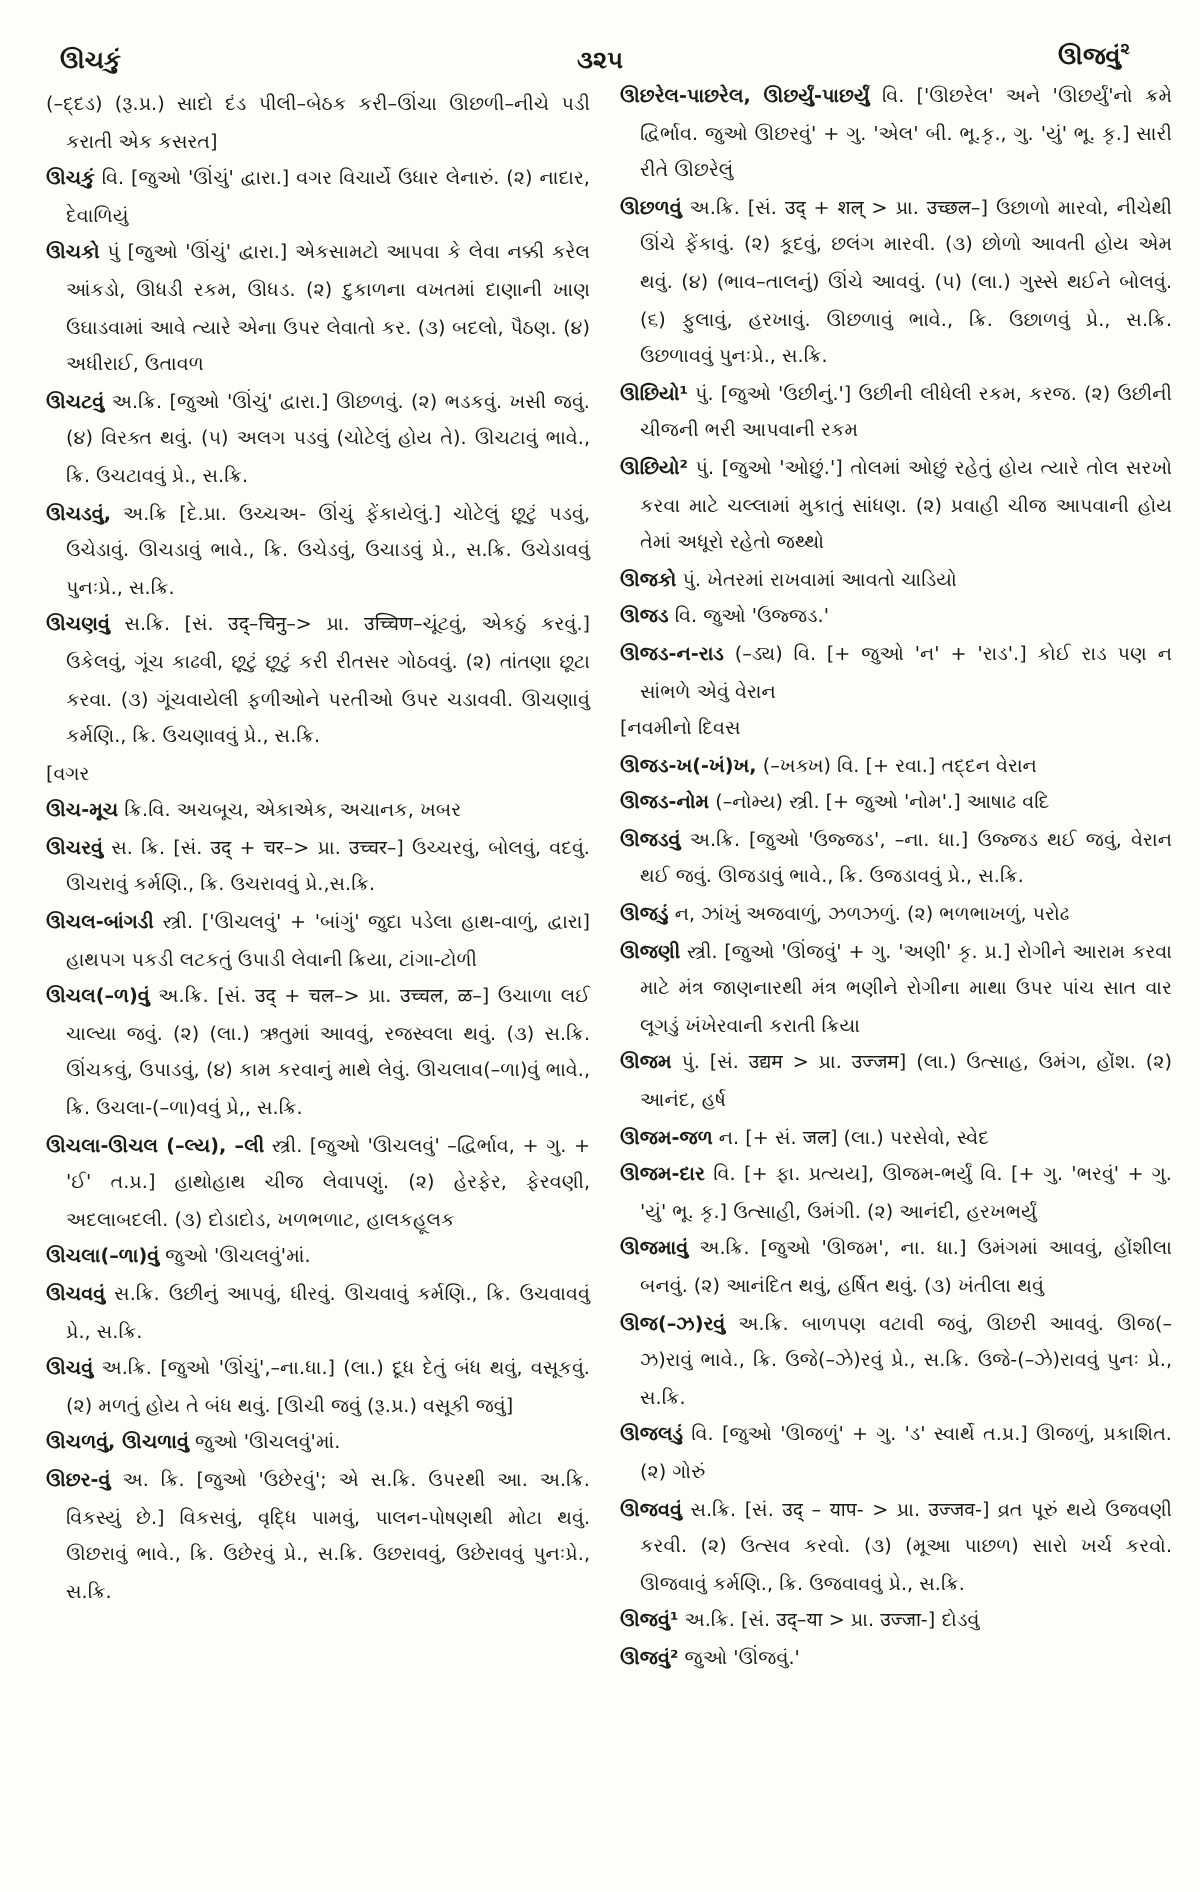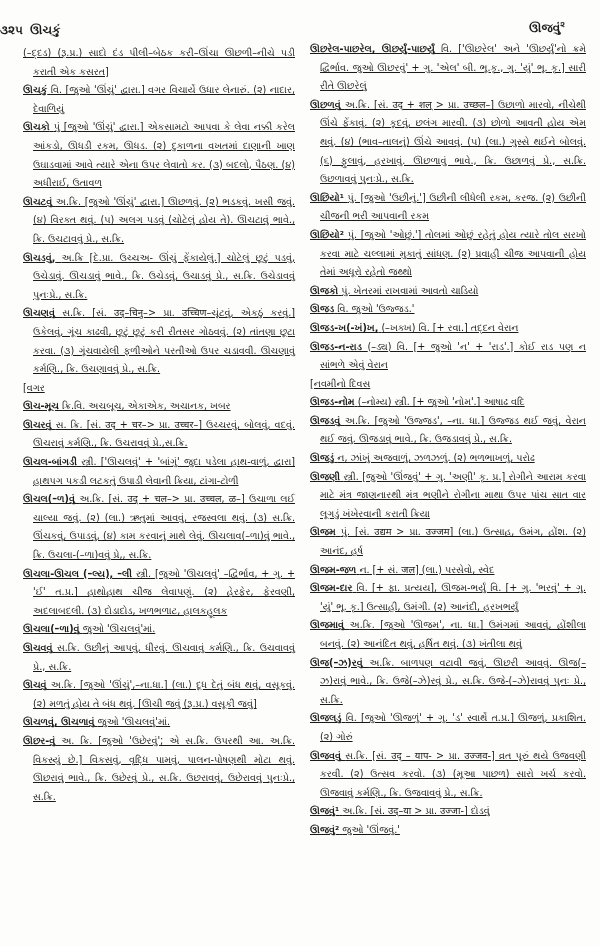--- a/index.html
+++ b/index.html
@@ -1,28 +1,28 @@
 <!DOCTYPE html>
 <html><head>
 <meta charset="utf-8">
 <style>
   html, body { margin:0; padding:0; background:#ffffff; }
   body { width:600px; height:946px; overflow:hidden; position:relative;
          font-family:"DejaVu Sans", sans-serif; color:#1a1a1a; }
   .page { position:absolute; left:0; top:0; width:600px; height:946px; background:#fdfdfb; }
   .header { position:absolute; top:20px; left:0; width:600px; height:20px; }
   .hdr-left { position:absolute; left:30px; top:3px; font-size:12px; font-weight:bold; }
-  .hdr-center { position:absolute; left:0; width:600px; text-align:left; top:3px; font-size:12px; font-weight:bold; }
+  .hdr-center { position:absolute; left:0; width:600px; text-align:center; top:3px; font-size:12px; font-weight:bold; }
   .hdr-right { position:absolute; right:35px; top:0px; font-size:12px; font-weight:bold; }
   .hdr-right sup { font-size:8px; }
   .col { position:absolute; top:44px; width:272px; font-size:9.6px; line-height:18.6px;
          text-align:justify; }
   .col.left { left:23px; }
   .col.right { left:310px; width:276px; top:40px; }
-  .entry { margin:0; padding-left:10px; text-indent:-10px;text-decoration:underline; }
+  .entry { margin:0; padding-left:10px; text-indent:-10px; }
   .hw { font-weight:bold; }
   .tail { display:block; text-align:left; }
 </style>
 </head>
 <body>
 
 <div class="page">
   <div class="header">
     <span class="hdr-left">ઊચકું</span>
     <span class="hdr-center">૩૨૫</span>
@@ -47,22 +47,22 @@
       <p class="entry"><span class="hw">ઊચળવું, ઊચળાવું</span> <span>જુઓ 'ઊચલવું'માં.</span></p>
       <p class="entry"><span class="hw">ઊછર-વું</span> <span>અ. ક્રિ. [જુઓ 'ઉછેરવું'; એ સ.ક્રિ. ઉપરથી આ. અ.ક્રિ. વિકસ્યું છે.] વિકસવું, વૃદ્ધિ પામવું, પાલન-પોષણથી મોટા થવું. ઊછરાવું ભાવે., ક્રિ. ઉછેરવું પ્રે., સ.ક્રિ. ઉછરાવવું, ઉછેરાવવું પુનઃપ્રે., સ.ક્રિ.</span></p>
     </div>
   <div class="col right" id="right-col">
       <p class="entry"><span class="hw">ઊછરેલ-પાછરેલ, ઊછર્યું-પાછર્યું</span> <span>વિ. ['ઊછરેલ' અને 'ઊછર્યું'નો ક્રમે દ્વિર્ભાવ. જુઓ ઊછરવું' + ગુ. 'એલ' બી. ભૂ.કૃ., ગુ. 'યું' ભૂ. કૃ.] સારી રીતે ઊછરેલું</span></p>
       <p class="entry"><span class="hw">ઊછળવું</span> <span>અ.ક્રિ. [સં. उद् + शल् &gt; પ્રા. उच्छल–] ઉછાળો મારવો, નીચેથી ઊંચે ફેંકાવું. (૨) કૂદવું, છલંગ મારવી. (૩) છોળો આવતી હોય એમ થવું. (૪) (ભાવ–તાલનું) ઊંચે આવવું. (૫) (લા.) ગુસ્સે થઈને બોલવું. (૬) ફુલાવું, હરખાવું. ઊછળાવું ભાવે., ક્રિ. ઉછાળવું પ્રે., સ.ક્રિ. ઉછળાવવું પુનઃપ્રે., સ.ક્રિ.</span></p>
       <p class="entry"><span class="hw">ઊછિયો¹</span> <span>પું. [જુઓ 'ઉછીનું.'] ઉછીની લીધેલી રકમ, કરજ. (૨) ઉછીની ચીજની ભરી આપવાની રકમ</span></p>
       <p class="entry"><span class="hw">ઊછિયો²</span> <span>પું. [જુઓ 'ઓછું.'] તોલમાં ઓછું રહેતું હોય ત્યારે તોલ સરખો કરવા માટે ચલ્લામાં મુકાતું સાંધણ. (૨) પ્રવાહી ચીજ આપવાની હોય તેમાં અધૂરો રહેતો જથ્થો</span></p>
       <p class="entry"><span class="hw">ઊજકો</span> <span>પું. ખેતરમાં રાખવામાં આવતો ચાડિયો</span></p>
       <p class="entry"><span class="hw">ઊજડ</span> <span>વિ. જુઓ 'ઉજ્જડ.'</span></p>
+      <p class="entry"><span class="hw">ઊજડ-ન-રાડ</span> <span>(–ડ્ય) વિ. [+ જુઓ 'ન' + 'રાડ'.] કોઈ રાડ પણ ન સાંભળે એવું વેરાન</span><span class="tail">[નવમીનો દિવસ</span></p>
       <p class="entry"><span class="hw">ઊજડ-ખ(-ખં)ખ,</span> <span>(–ખક્ખ) વિ. [+ રવા.] તદ્દન વેરાન</span></p>
-      <p class="entry"><span class="hw">ઊજડ-ન-રાડ</span> <span>(–ડ્ય) વિ. [+ જુઓ 'ન' + 'રાડ'.] કોઈ રાડ પણ ન સાંભળે એવું વેરાન</span><span class="tail">[નવમીનો દિવસ</span></p>
       <p class="entry"><span class="hw">ઊજડ-નોમ</span> <span>(–નોમ્ય) સ્ત્રી. [+ જુઓ 'નોમ'.] આષાઢ વદિ</span></p>
       <p class="entry"><span class="hw">ઊજડવું</span> <span>અ.ક્રિ. [જુઓ 'ઉજ્જડ', –ના. ધા.] ઉજ્જડ થઈ જવું, વેરાન થઈ જવું. ઊજડાવું ભાવે., ક્રિ. ઉજડાવવું પ્રે., સ.ક્રિ.</span></p>
       <p class="entry"><span class="hw">ઊજડું</span> <span>ન, ઝાંખું અજવાળું, ઝળઝળું. (૨) ભળભાખળું, પરોઢ</span></p>
       <p class="entry"><span class="hw">ઊજણી</span> <span>સ્ત્રી. [જુઓ 'ઊંજવું' + ગુ. 'અણી' કૃ. પ્ર.] રોગીને આરામ કરવા માટે મંત્ર જાણનારથી મંત્ર ભણીને રોગીના માથા ઉપર પાંચ સાત વાર લૂગડું ખંખેરવાની કરાતી ક્રિયા</span></p>
       <p class="entry"><span class="hw">ઊજમ</span> <span>પું. [સં. उद्यम &gt; પ્રા. उज्जम] (લા.) ઉત્સાહ, ઉમંગ, હોંશ. (૨) આનંદ, હર્ષ</span></p>
       <p class="entry"><span class="hw">ઊજમ-જળ</span> <span>ન. [+ સં. जल] (લા.) પરસેવો, સ્વેદ</span></p>
       <p class="entry"><span class="hw">ઊજમ-દાર</span> <span>વિ. [+ ફા. પ્રત્યય], ઊજમ-ભર્યું વિ. [+ ગુ. 'ભરવું' + ગુ. 'યું' ભૂ. કૃ.] ઉત્સાહી, ઉમંગી. (૨) આનંદી, હરખભર્યું</span></p>
       <p class="entry"><span class="hw">ઊજમાવું</span> <span>અ.ક્રિ. [જુઓ 'ઊજમ', ના. ધા.] ઉમંગમાં આવવું, હોંશીલા બનવું. (૨) આનંદિત થવું, હર્ષિત થવું. (૩) ખંતીલા થવું</span></p>
       <p class="entry"><span class="hw">ઊજ(–ઝ)રવું</span> <span>અ.ક્રિ. બાળપણ વટાવી જવું, ઊછરી આવવું. ઊજ(–ઝ)રાવું ભાવે., ક્રિ. ઉજે(–ઝે)રવું પ્રે., સ.ક્રિ. ઉજે-(–ઝે)રાવવું પુનઃ પ્રે., સ.ક્રિ.</span></p>
       <p class="entry"><span class="hw">ઊજલડું</span> <span>વિ. [જુઓ 'ઊજળું' + ગુ. 'ડ' સ્વાર્થે ત.પ્ર.] ઊજળું, પ્રકાશિત. (૨) ગોરું</span></p>

